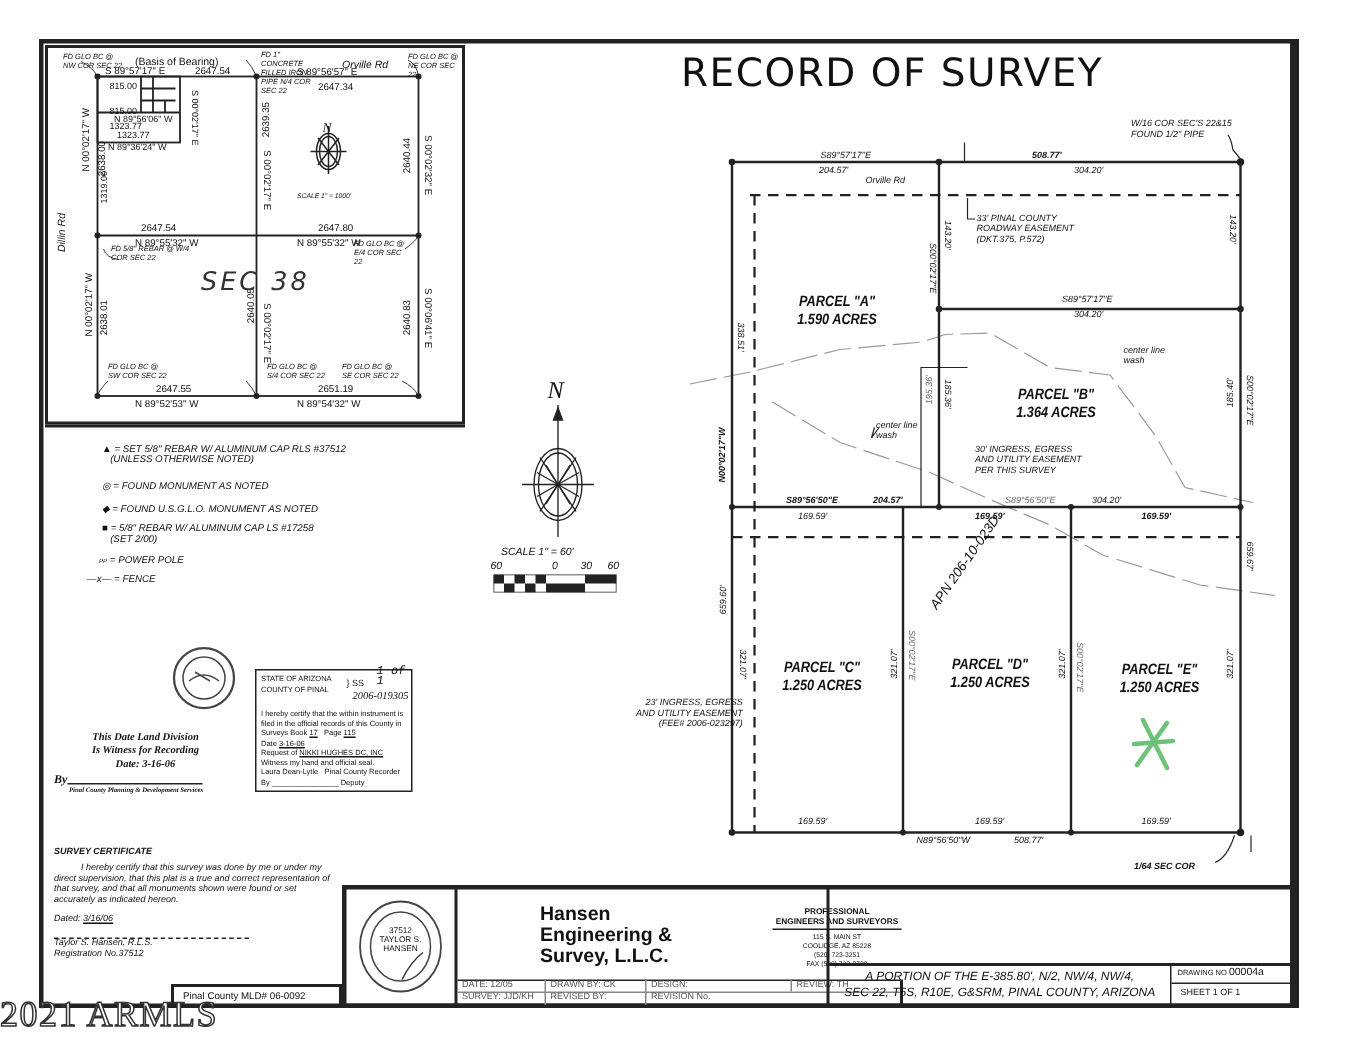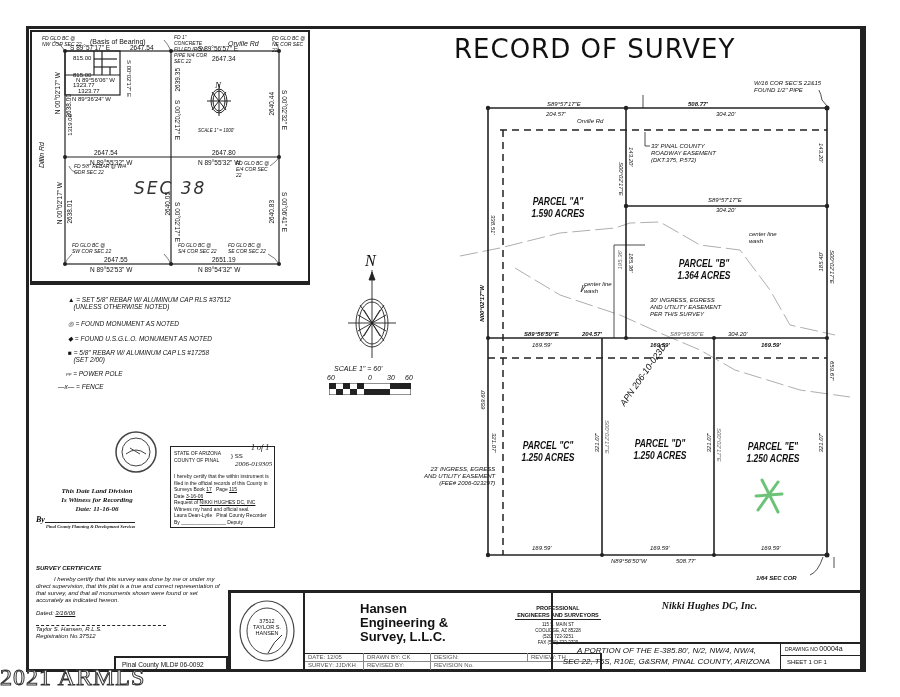--- a/index.html
+++ b/index.html
@@ -312,31 +312,31 @@
 
 <svg class="abs" style="left:114px;top:430px" width="44" height="44" viewBox="0 0 44 44">
   <circle cx="22" cy="22" r="20" fill="none" stroke="#444" stroke-width="1.5"></circle>
   <circle cx="22" cy="22" r="14" fill="none" stroke="#444" stroke-width="1"></circle>
   <path d="M12 24 q10 -8 20 0" stroke="#444" fill="none"></path>
   <path d="M16 18 l10 6" stroke="#444"></path>
 </svg>
 <div class="abs" style="left:60px;top:487px;width:74px;text-align:center;font-family:'Liberation Serif',serif;font-style:italic;font-weight:bold;font-size:7px;line-height:9px">
   <div>This Date Land Division</div>
   <div>Is Witness for Recording</div>
-  <div>Date: 11-16-06</div>
+  <div>Date: 3-16-06</div>
 </div>
 <span class="abs it" style="left:36px;top:515px;font-family:'Liberation Serif',serif;font-size:8px;font-weight:bold">By</span>
 <div class="abs" style="left:45px;top:522px;width:90px;border-top:1px solid #222"></div>
 <span class="abs it" style="left:46px;top:524px;font-family:'Liberation Serif',serif;font-size:4.5px;font-weight:bold">Pinal County Planning &amp; Development Services</span>
 
 <div class="box" style="left:170px;top:446px;width:105px;height:82px;font-size:5px;line-height:6.5px;padding:3px">
   <div>STATE OF ARIZONA</div>
   <div>COUNTY OF PINAL</div>
   <span class="abs" style="left:60px;top:6px;font-size:6px">} SS</span>
-  <span class="abs" style="left:80px;top:-2px;font-size:8px;font-family:Liberation Serif, serif;font-style:italic">1 of 1</span>
+  <span class="abs" style="left:80px;top:-2px;font-size:8px;font-family:Liberation Mono, monospace;font-style:italic">1 of 1</span>
   <span class="abs" style="left:64px;top:14px;font-size:7px;font-family:'Liberation Serif',serif;font-style:italic">2006-019305</span>
   <div style="margin-top:10px">I hereby certify that the within instrument is filed in the official records of this County in</div>
   <div><span>Surveys Book</span> <u>17</u> &nbsp; <span>Page</span> <u>115</u></div>
   <div><span>Date</span> <u>3-16-06</u></div>
   <div><span>Request of</span> <u>NIKKI HUGHES DC, INC</u></div>
   <div>Witness my hand and official seal.</div>
   <div><span>Laura Dean-Lytle</span> &nbsp; <span>Pinal County Recorder</span></div>
   <div><span>By</span> ________________ <span>Deputy</span></div>
 </div>
 
@@ -390,21 +390,20 @@
   <span class="cell" style="left:3px;top:1px">DATE: 12/05</span>
   <span class="cell" style="left:62px;top:1px">DRAWN BY: CK</span>
   <span class="cell" style="left:129px;top:1px">DESIGN:</span>
   <span class="cell" style="left:226px;top:1px">REVIEW: TH</span>
   <span class="cell" style="left:3px;top:9px">SURVEY: JJD/KH</span>
   <span class="cell" style="left:62px;top:9px">REVISED BY:</span>
   <span class="cell" style="left:129px;top:9px">REVISION No.</span>
 </div>
 
 <div class="abs" style="left:551px;top:592px;width:313px;height:50px;border-left:2px solid #222;border-bottom:2px solid #222;text-align:center;font-family:'Liberation Serif',serif;font-style:italic;font-weight:bold">
-  <div style="font-size:10px;margin-top:8px">Nikki Hughes DC, Inc.</div>
 </div>
 <div class="abs" style="left:551px;top:642px;width:230px;height:28px;border-left:2px solid #222;border-right:1px solid #222;font-size:8px;font-style:italic;line-height:11px;text-align:center;padding-top:3px;box-sizing:border-box;transform-origin:left">
   <div>A PORTION OF THE E-385.80', N/2, NW/4, NW/4,</div>
   <div>SEC 22, T5S, R10E, G&amp;SRM, PINAL COUNTY, ARIZONA</div>
 </div>
 <div class="abs" style="left:781px;top:642px;width:83px;height:14px;border-bottom:1px solid #222;font-size:5px;padding:3px 4px;box-sizing:border-box">
   <span>DRAWING NO</span> <span style="font-size:7px">00004a</span>
 </div>
 <div class="abs" style="left:781px;top:656px;width:83px;height:14px;font-size:6px;padding:3px 6px;box-sizing:border-box">
   <span>SHEET  1  OF  1</span>

